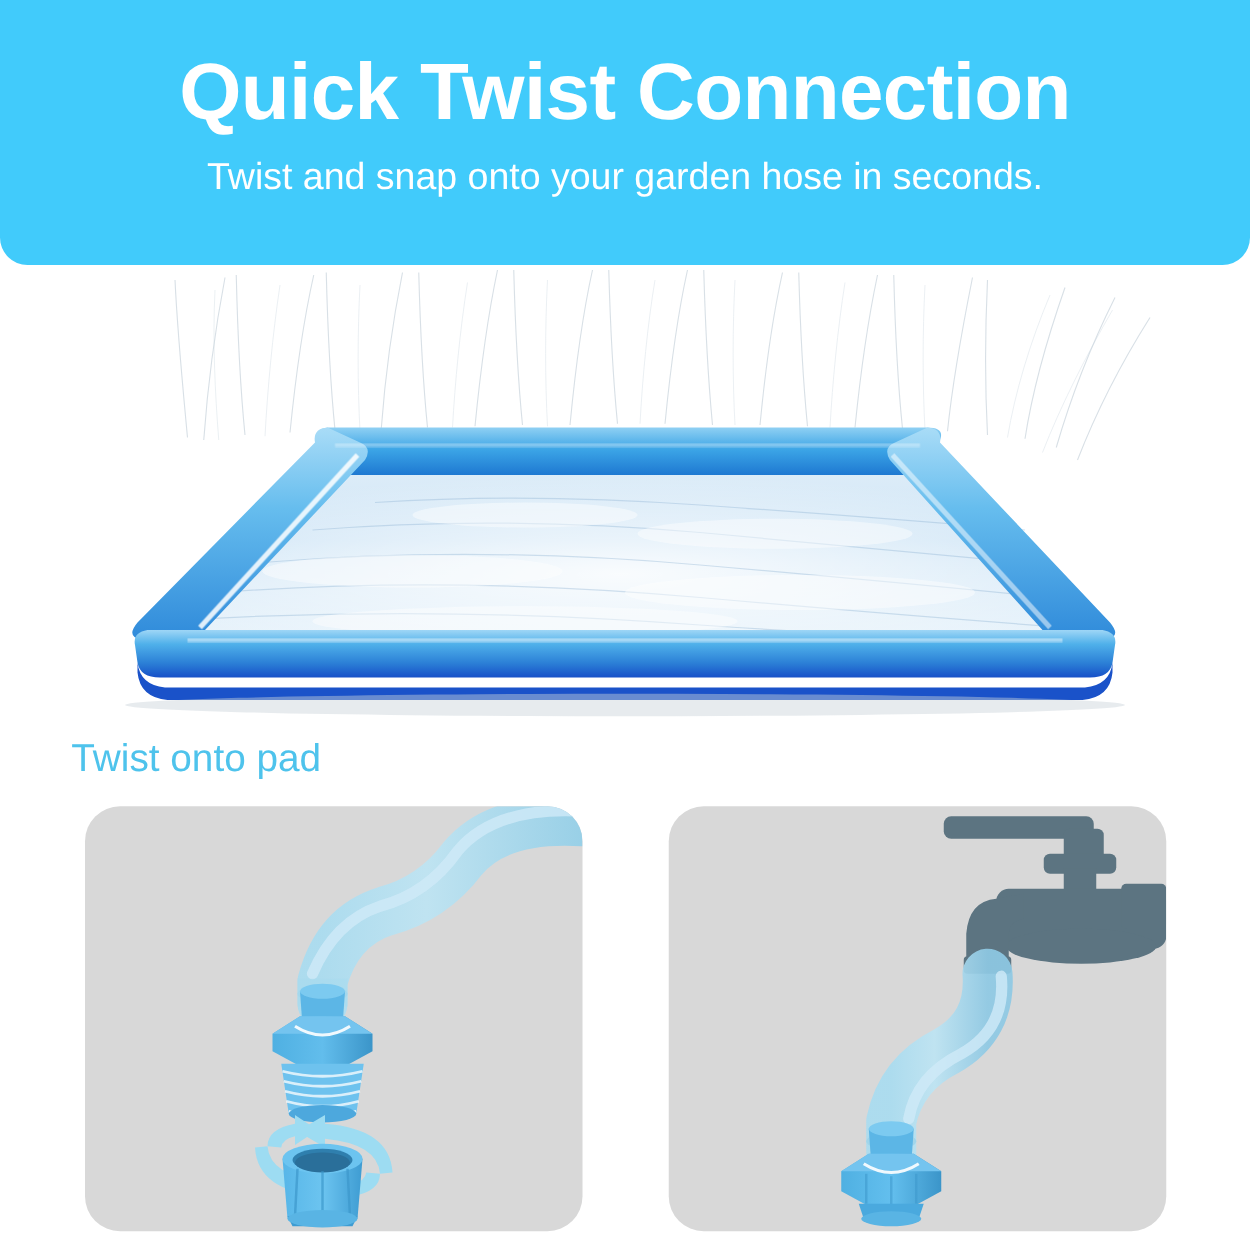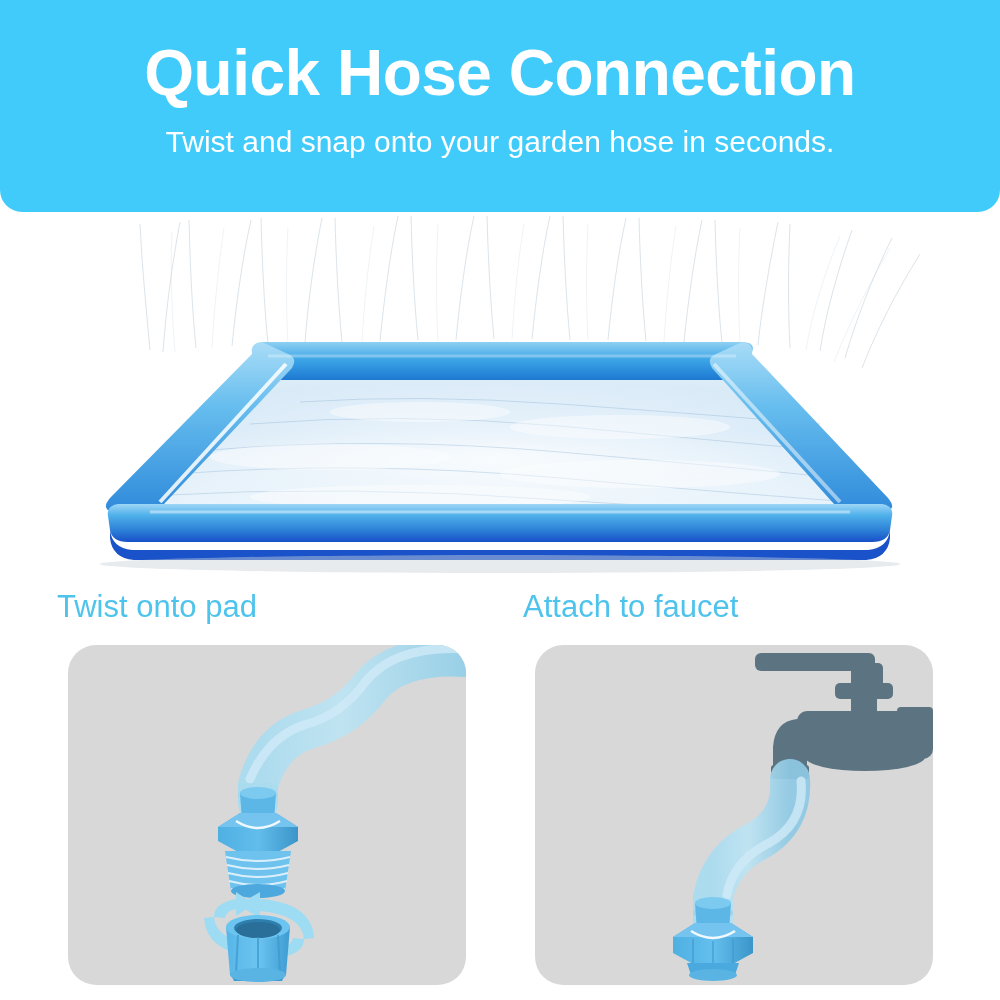--- a/index.html
+++ b/index.html
@@ -48,21 +48,21 @@
   .panel.left{left:68px;}
   .panel.right{left:535px;}
   .panel svg{display:block;position:absolute;left:0;top:0;}
 </style>
 </head>
 <body>
 
 <div class="page">
 
   <div class="banner">
-    <div class="banner-title">Quick Hose Connection</div>
+    <div class="banner-title">Quick Twist Connection</div>
     <div class="banner-sub">Twist and snap onto your garden hose in seconds.</div>
   </div>
 
   <div class="hero">
     <svg width="1000" height="365" viewBox="0 0 1000 365">
       <defs>
         <linearGradient id="rimTop" x1="0" y1="0" x2="0" y2="1">
           <stop offset="0%" stop-color="#8fd0f3"></stop>
           <stop offset="45%" stop-color="#3ba4e6"></stop>
           <stop offset="100%" stop-color="#1b74cf"></stop>
@@ -182,21 +182,20 @@
       </g>
 
       <g>
         <path d="M744 386 Q760 380 772 390 Q776 398 766 402 Q752 404 744 396 Z" fill="#b9850f"></path>
       </g>
     </svg>
   </div>
 
   <div class="labels">
     <div class="step-label left">Twist onto pad</div>
-    <div class="step-label right">Attach to faucet</div>
   </div>
 
   <div class="panel left">
     <svg width="398" height="340" viewBox="0 0 398 340">
       <defs>
         <linearGradient id="hoseL" x1="0" y1="0" x2="1" y2="0">
           <stop offset="0%" stop-color="#a9dcf0"></stop>
           <stop offset="40%" stop-color="#bde4f3"></stop>
           <stop offset="100%" stop-color="#93cfe8"></stop>
         </linearGradient>

